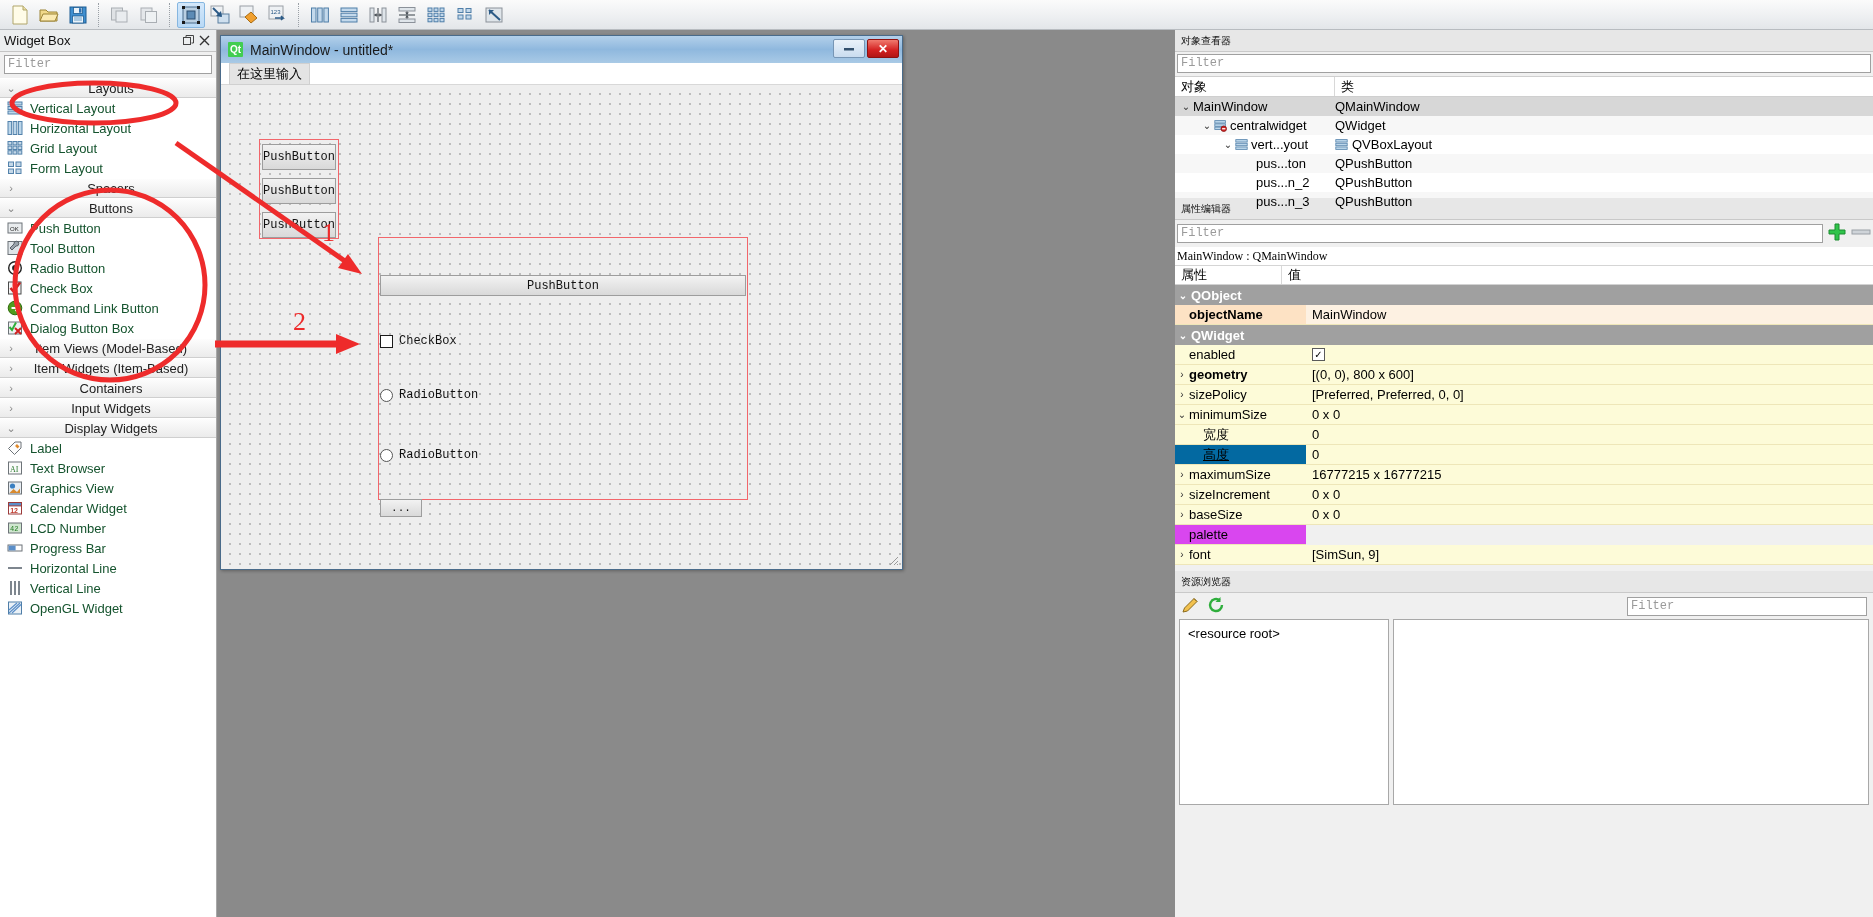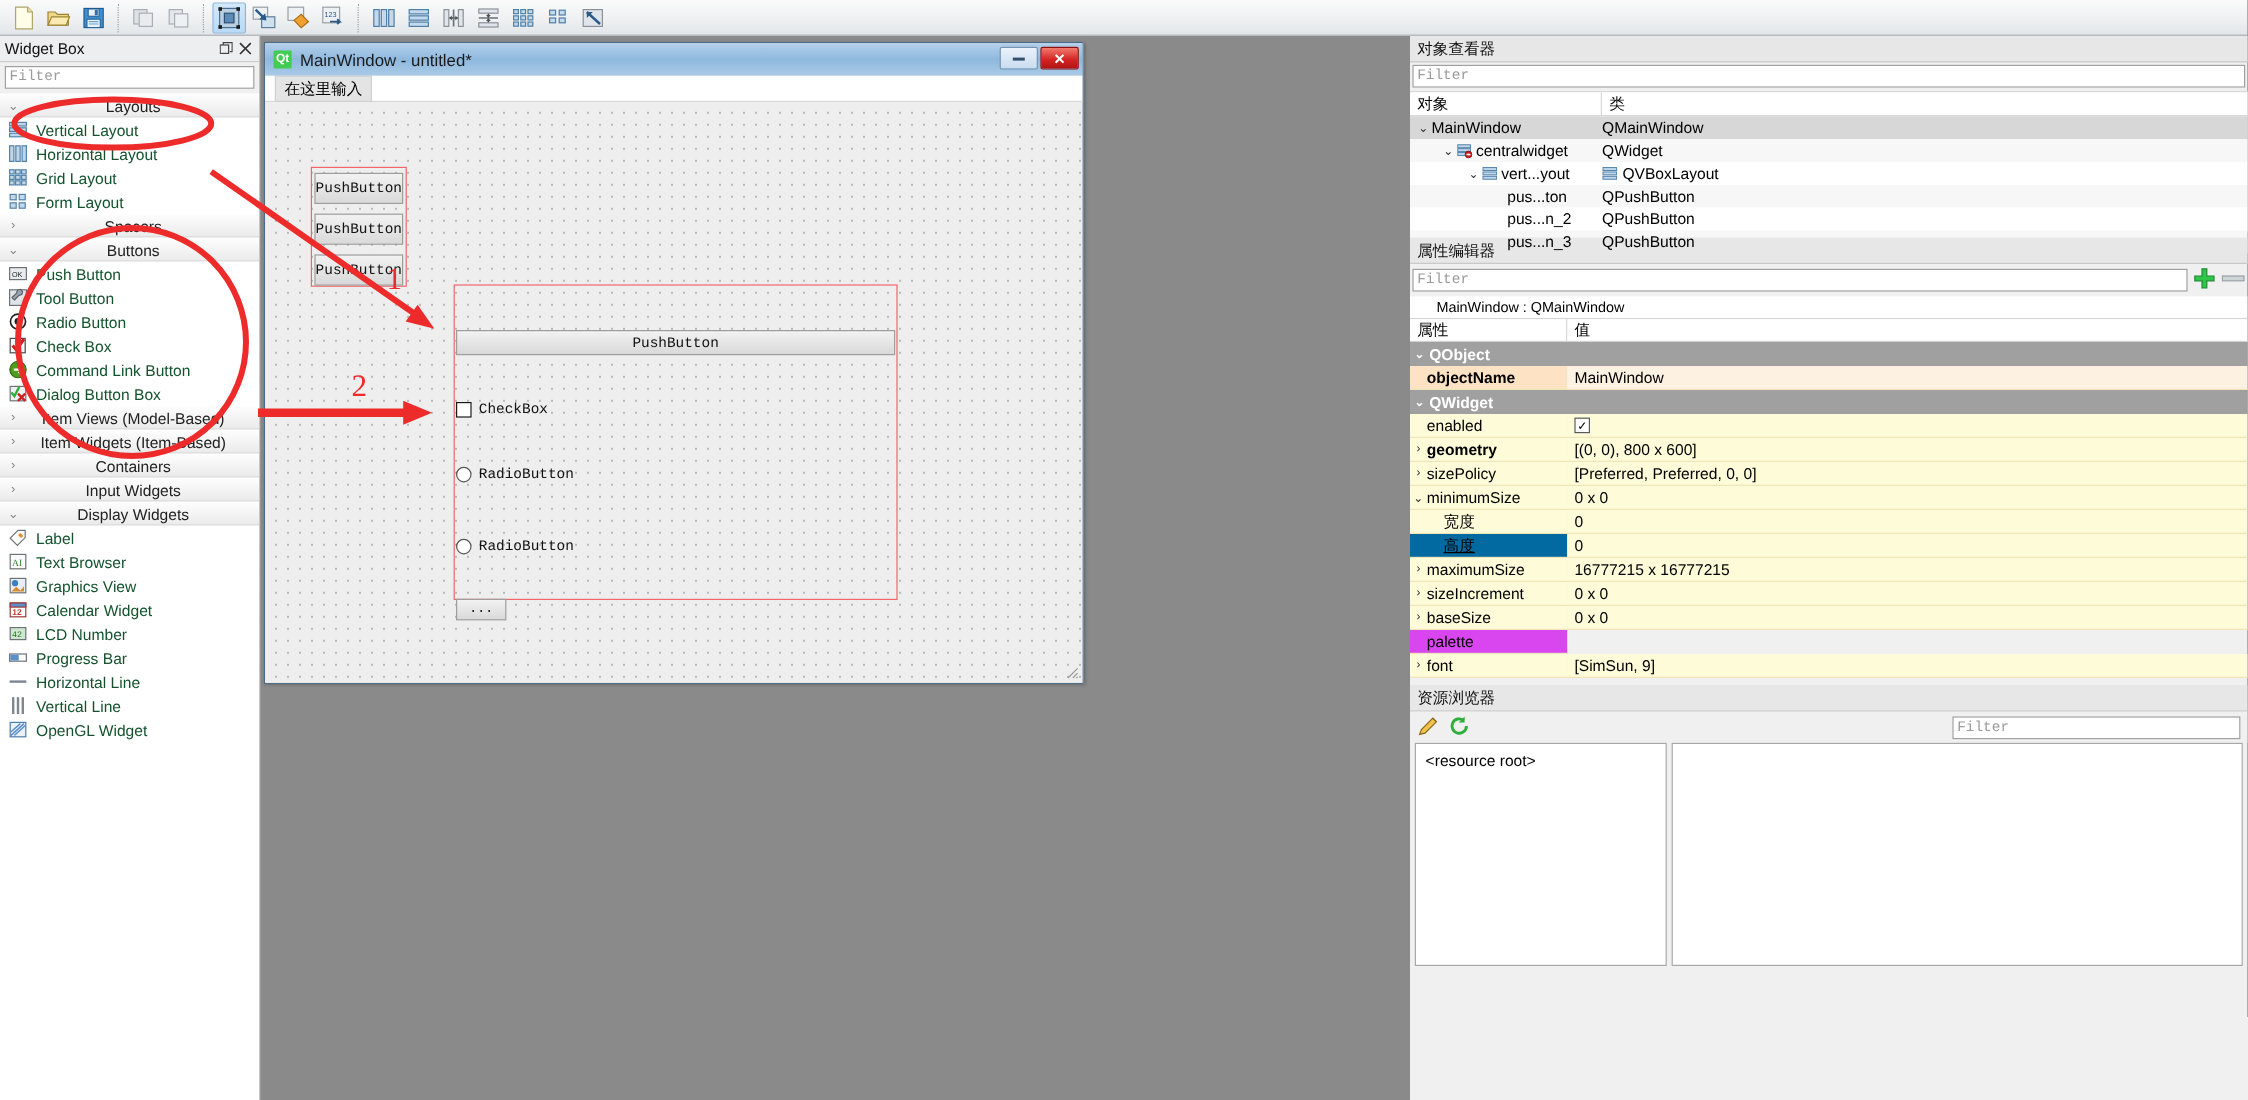--- a/index.html
+++ b/index.html
@@ -135,53 +135,53 @@
   .anno-num {
     position: absolute; color: #ee2b2b; font-size: 26px;
     font-family: "Liberation Serif", serif;
   }
   svg.overlay { position: absolute; left: 0; top: 0; pointer-events: none; }
 
   
   .right { position: absolute; left: 1175px; top: 30px; width: 698px; height: 887px; background: #f0f0f0; }
   .panel-title {
     height: 22px; background: #e7e7e7; border-bottom: 1px solid #c9c9c9;
-    display: flex; align-items: center; padding-left: 6px; font-size: 13px; color: #111;
+    display: flex; align-items: center; padding-left: 6px; font-size: 10px; color: #111;
   }
   .p-filter { padding: 2px 2px 3px 2px; }
   .tbl-head {
     height: 20px; display: flex; background: #fff;
     border-bottom: 1px solid #cfcfcf; font-size: 13px;
   }
   .tbl-head .c1 { width: 160px; padding-left: 6px; border-right: 1px solid #d8d8d8; display:flex; align-items:center;}
   .tbl-head .c2 { flex: 1; padding-left: 6px; display:flex; align-items:center;}
   .obj-row { height: 19px; display: flex; align-items: center; font-size: 13px; }
   .obj-row .oname { width: 160px; display: flex; align-items: center; }
   .obj-row .ocls { flex: 1; display: flex; align-items: center; gap: 4px; }
   .tw-chev { width: 14px; text-align: center; color: #333; font-size: 10px; }
 
   .prop-head {
     height: 19px; display: flex; font-size: 13px; background: #fff;
     border-bottom: 1px solid #d2d2d2;
   }
-  .prop-head .h1 { width: 131px; padding-left: 6px; border-right: 1px solid #d8d8d8; }
+  .prop-head .h1 { width: 107px; padding-left: 6px; border-right: 1px solid #d8d8d8; }
   .prop-head .h2 { flex: 1; padding-left: 6px; }
   .grp-row {
     height: 20px; display: flex; align-items: center; background: #a0a0a0;
     color: #fff; font-weight: bold; font-size: 13px;
   }
   .grp-row .gx { width: 16px; text-align: center; font-size: 10px; color: #fff; }
   .prow { height: 20px; display: flex; align-items: center; font-size: 13px; }
   .prow .pk {
     width: 131px; display: flex; align-items: center; height: 100%;
   }
   .prow .pv { flex: 1; padding-left: 6px; height: 100%; display: flex; align-items: center; }
   .selbar { background: #ffffff; border-bottom: 1px solid #d5d5d5; height: 19px;
-            display:flex; align-items:center; padding-left: 22px;
-            font-family: Liberation Sans, sans-serif; font-size: 12px; }
+            display:flex; align-items:center; padding-left: 2px;
+            font-family: Liberation Serif, serif; font-size: 12px; }
   .chk-on {
     width: 13px; height: 13px; border: 1px solid #5a5a5a; background: #fff;
     display: flex; align-items: center; justify-content: center; font-size: 10px;
   }
   .res-tools { height: 26px; display: flex; align-items: center; gap: 8px; padding: 0 6px; background:#f0f0f0; }
   .res-filter {
     margin-left: auto; width: 240px; height: 19px; border: 1px solid #a0a0a0;
     background: #fff; font-family: "Liberation Mono", monospace; font-size: 12px;
     color: #9a9a9a; padding: 0 3px; line-height: 17px;
   }

